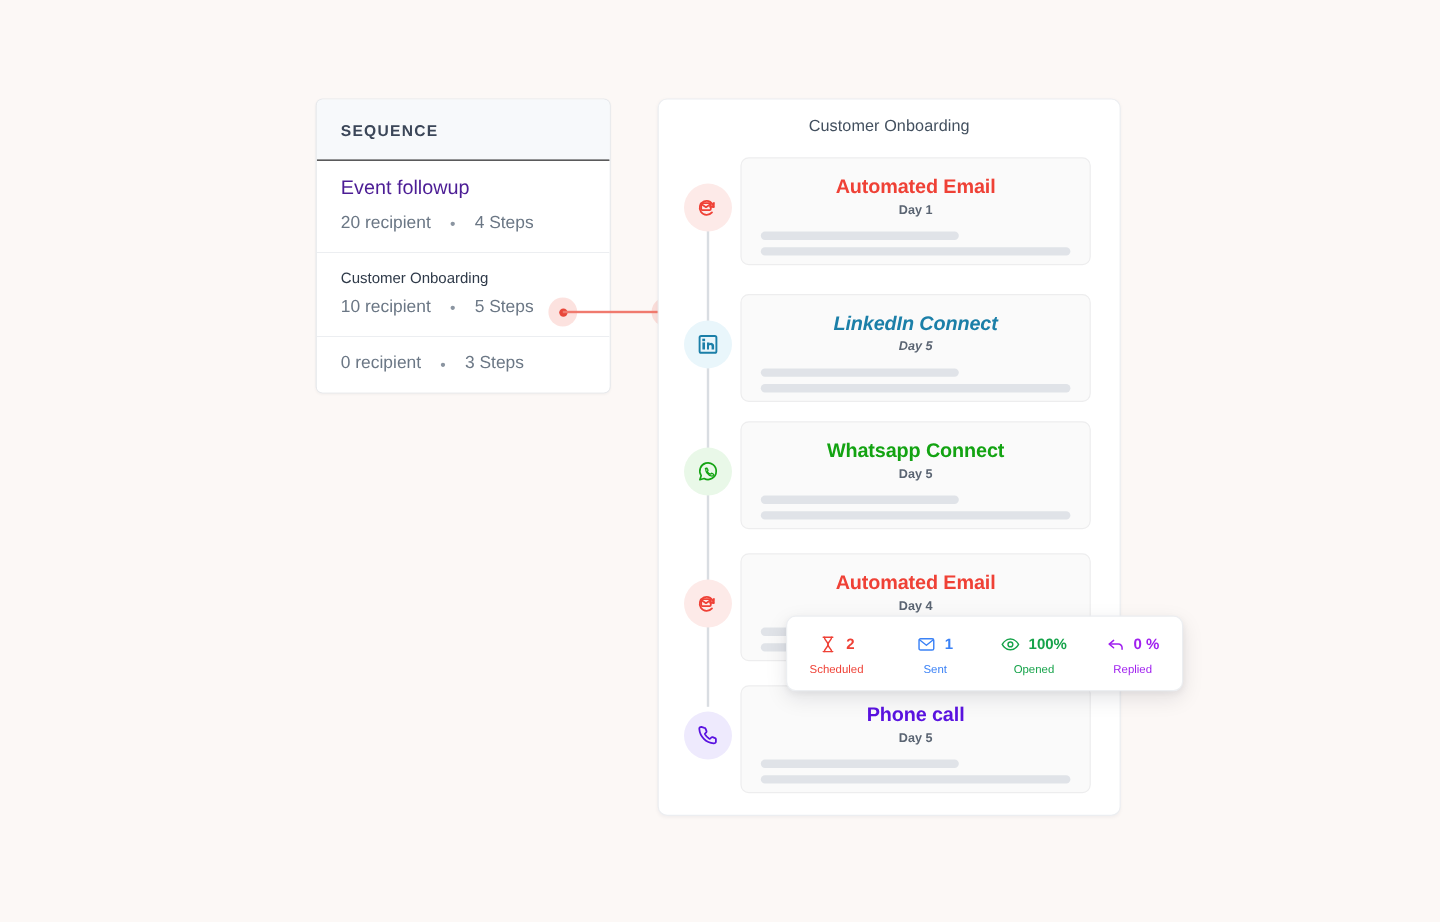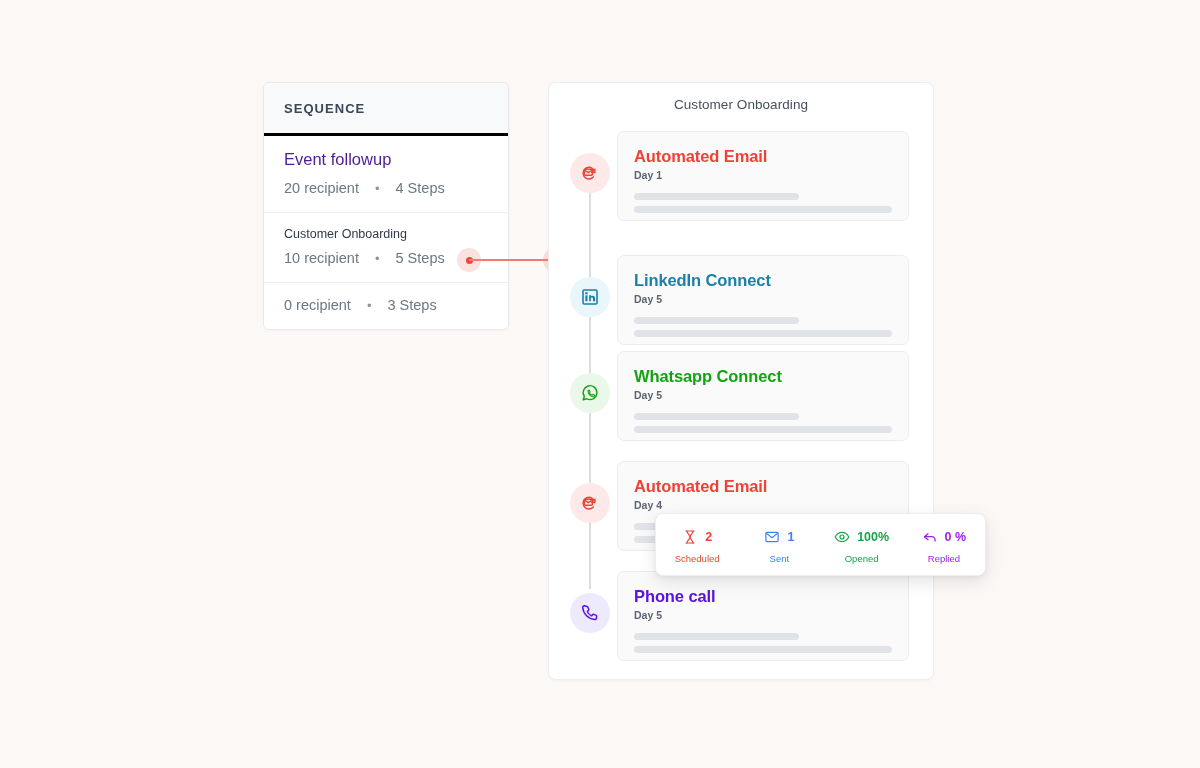--- a/index.html
+++ b/index.html
@@ -25,21 +25,21 @@
     width: 246px;
     background: #ffffff;
     border: 1px solid #e7e9ec;
     border-radius: 6px;
     overflow: hidden;
     box-shadow: 0 1px 2px rgba(16,24,40,.03);
   }
 
   .sequence-header {
     background: #f7f9fb;
-    border-bottom: 3px solid #000000;
+    border-bottom: 1px solid #000000;
     padding: 18px 20px 17px 20px;
   }
   .sequence-header .title {
     font-size: 13px;
     font-weight: 700;
     letter-spacing: 0.08em;
     color: #3b4658;
   }
 
   .seq-row {
@@ -110,21 +110,21 @@
   .flow-title {
     text-align: center;
     font-size: 13.5px;
     color: #43505f;
     padding-top: 14px;
     letter-spacing: .005em;
   }
 
   .timeline {
     position: absolute;
-    left: 0; top: 48px; right: 0; bottom: 0;
+    left: 0; top: 48px; right: 0; bottom: 0; text-align: center;
   }
 
   .rail {
     position: absolute;
     left: 40px;
     top: 36px;
     bottom: 90px;
     width: 2px;
     background: #d9dde2;
   }
@@ -275,21 +275,21 @@
                 <path d="M17.9 7.4 L17.7 11.4 L14 11.1"></path>
               </svg>
             </div>
             <div class="step-card">
               <div class="card-title" style="color:#ef4136">Automated Email</div>
               <div class="card-day">Day 1</div>
               <div class="bar short"></div>
               <div class="bar long"></div>
             </div>
           </div>
-          <div class="step" style="top: 124px;">
+          <div class="step" style="top: 114px; font-style: italic;">
             <div class="step-icon" style="background:#e9f6fb">
               <svg width="20" height="20" viewBox="0 0 24 24" fill="none">
                 <rect x="3.6" y="3.6" width="16.8" height="16.8" rx="1.6" stroke="#1b7fa8" stroke-width="1.9"></rect>
                 <rect x="6.4" y="10" width="2.6" height="7.1" fill="#1b7fa8"></rect>
                 <rect x="6.3" y="6.3" width="2.8" height="2.5" fill="#1b7fa8"></rect>
                 <path d="M11 17.1 V10 h2.5 v1 a2.9 2.9 0 0 1 4.6 2.4 V17.1 h-2.5 v-3.3 a1.3 1.3 0 0 0 -2.6 0 V17.1 Z" fill="#1b7fa8"></path>
               </svg>
             </div>
             <div class="step-card">
               <div class="card-title" style="color:#1b7fa8">LinkedIn Connect</div>

